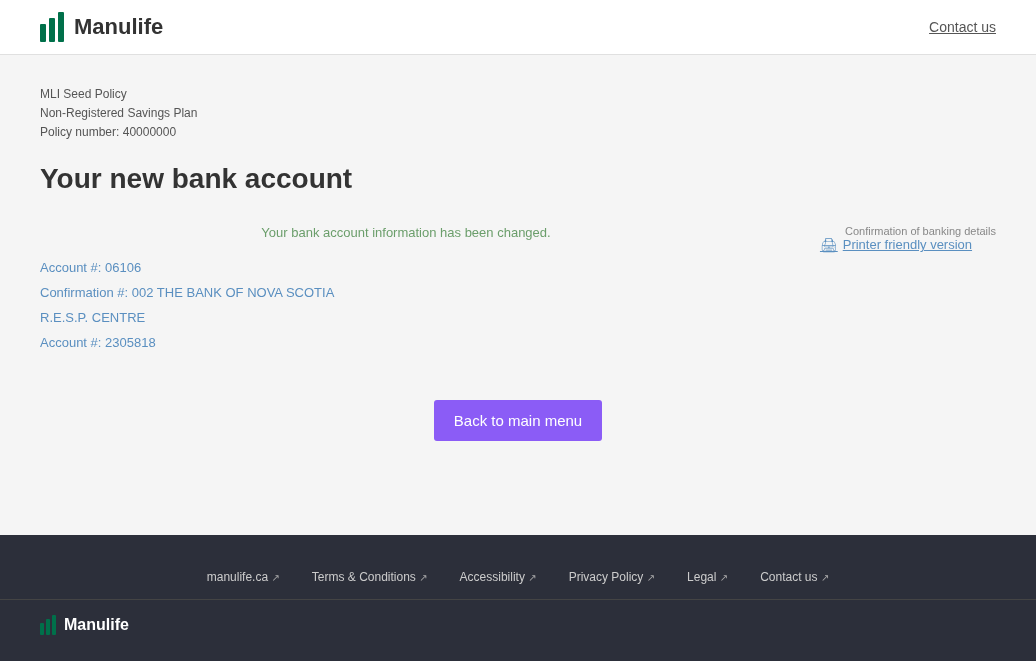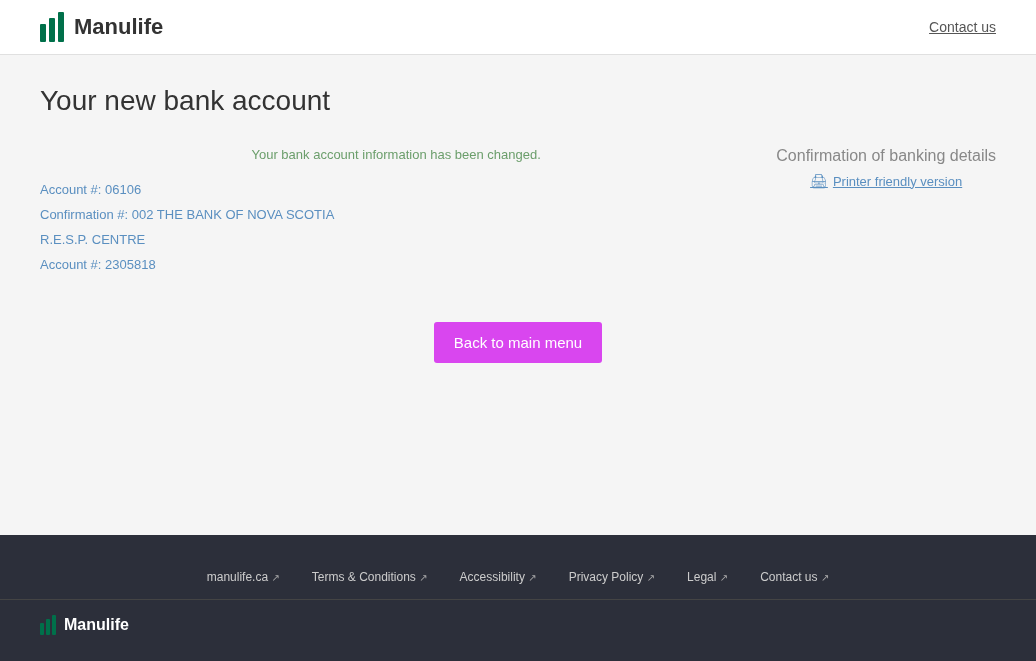--- a/index.html
+++ b/index.html
@@ -50,21 +50,21 @@
       min-height: 480px;
     }
     .policy-info {
       font-size: 12px;
       color: #555;
       line-height: 1.6;
       margin-bottom: 20px;
     }
     .page-title {
       font-size: 28px;
-      font-weight: normal;
+      font-weight: bold;
       color: #333;
       margin-bottom: 30px;
     }
 
     .content-area {
       display: flex;
       justify-content: space-between;
       align-items: flex-start;
     }
 
@@ -84,23 +84,23 @@
       font-size: 13px;
       margin-bottom: 10px;
     }
 
     .right-content {
       text-align: center;
       min-width: 200px;
     }
 
     .confirmation-label {
-      font-size: 16px;
+      font-size: 11px;
       color: #888;
-      margin-bottom: 8px;
+      text-align: right;
     }
 
     .printer-link {
       display: flex;
       align-items: center;
       gap: 5px;
       color: #5a8fc0;
       font-size: 13px;
       text-decoration: underline;
       cursor: pointer;
@@ -112,21 +112,21 @@
     }
 
     
     .button-area {
       text-align: center;
       margin-top: 40px;
       padding-bottom: 40px;
     }
 
     .back-button {
-      background: #d946ef;
+      background: #8b5cf6;
       color: #fff;
       border: none;
       padding: 12px 20px;
       font-size: 15px;
       border-radius: 3px;
       cursor: pointer;
       font-family: Arial, sans-serif;
     }
 
     
@@ -208,20 +208,28 @@
       <div class="logo-bar logo-bar-2"></div>
       <div class="logo-bar logo-bar-3"></div>
     </div>
     <span class="logo-text">Manulife</span>
   </div>
   <a class="contact-us-link">Contact us</a>
 </header>
 
 <main class="main">
 
+  <div class="policy-info">
+    <div>MLI Seed Policy</div>
+    <div>Non-Registered Savings Plan</div>
+    <div>
+      <span>Policy number:</span>
+      <span>40000000</span>
+    </div>
+  </div>
 
   <h1 class="page-title">Your new bank account</h1>
 
   <div class="content-area">
     <div class="left-content">
       <p class="success-msg">Your bank account information has been changed.</p>
       <p class="bank-detail">
         <span>Account #:</span>
         <span>06106</span>
       </p>

